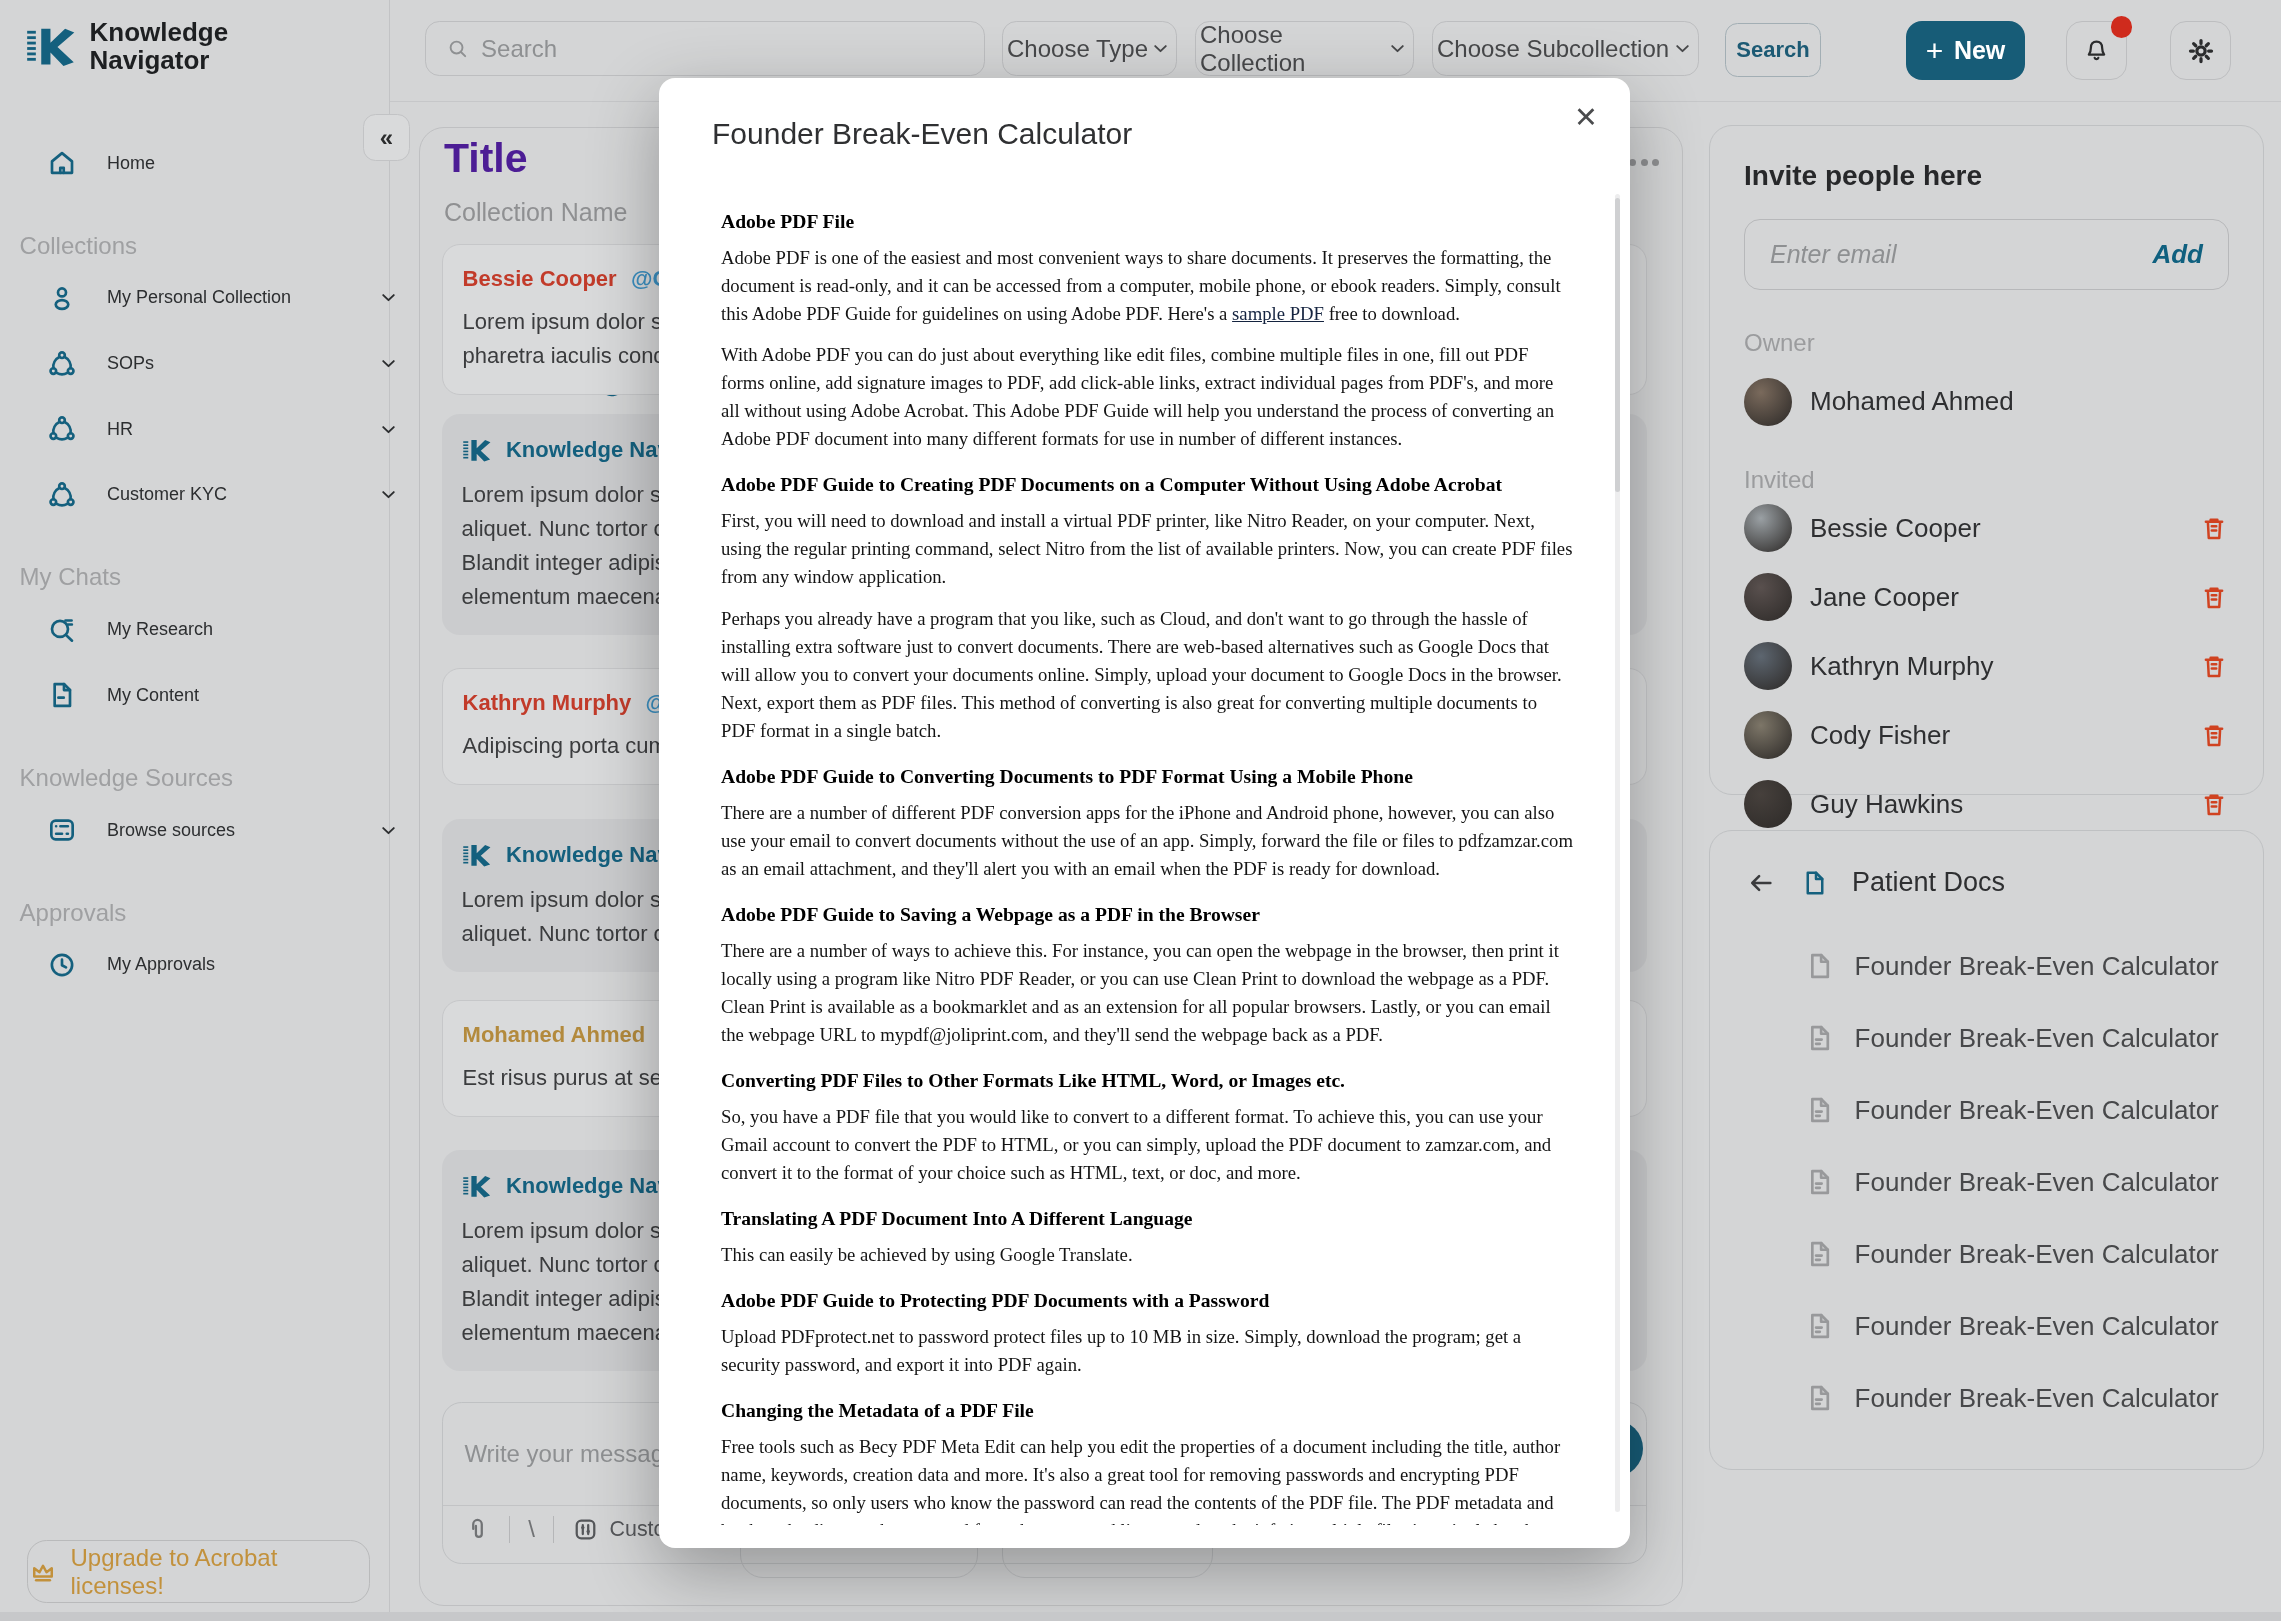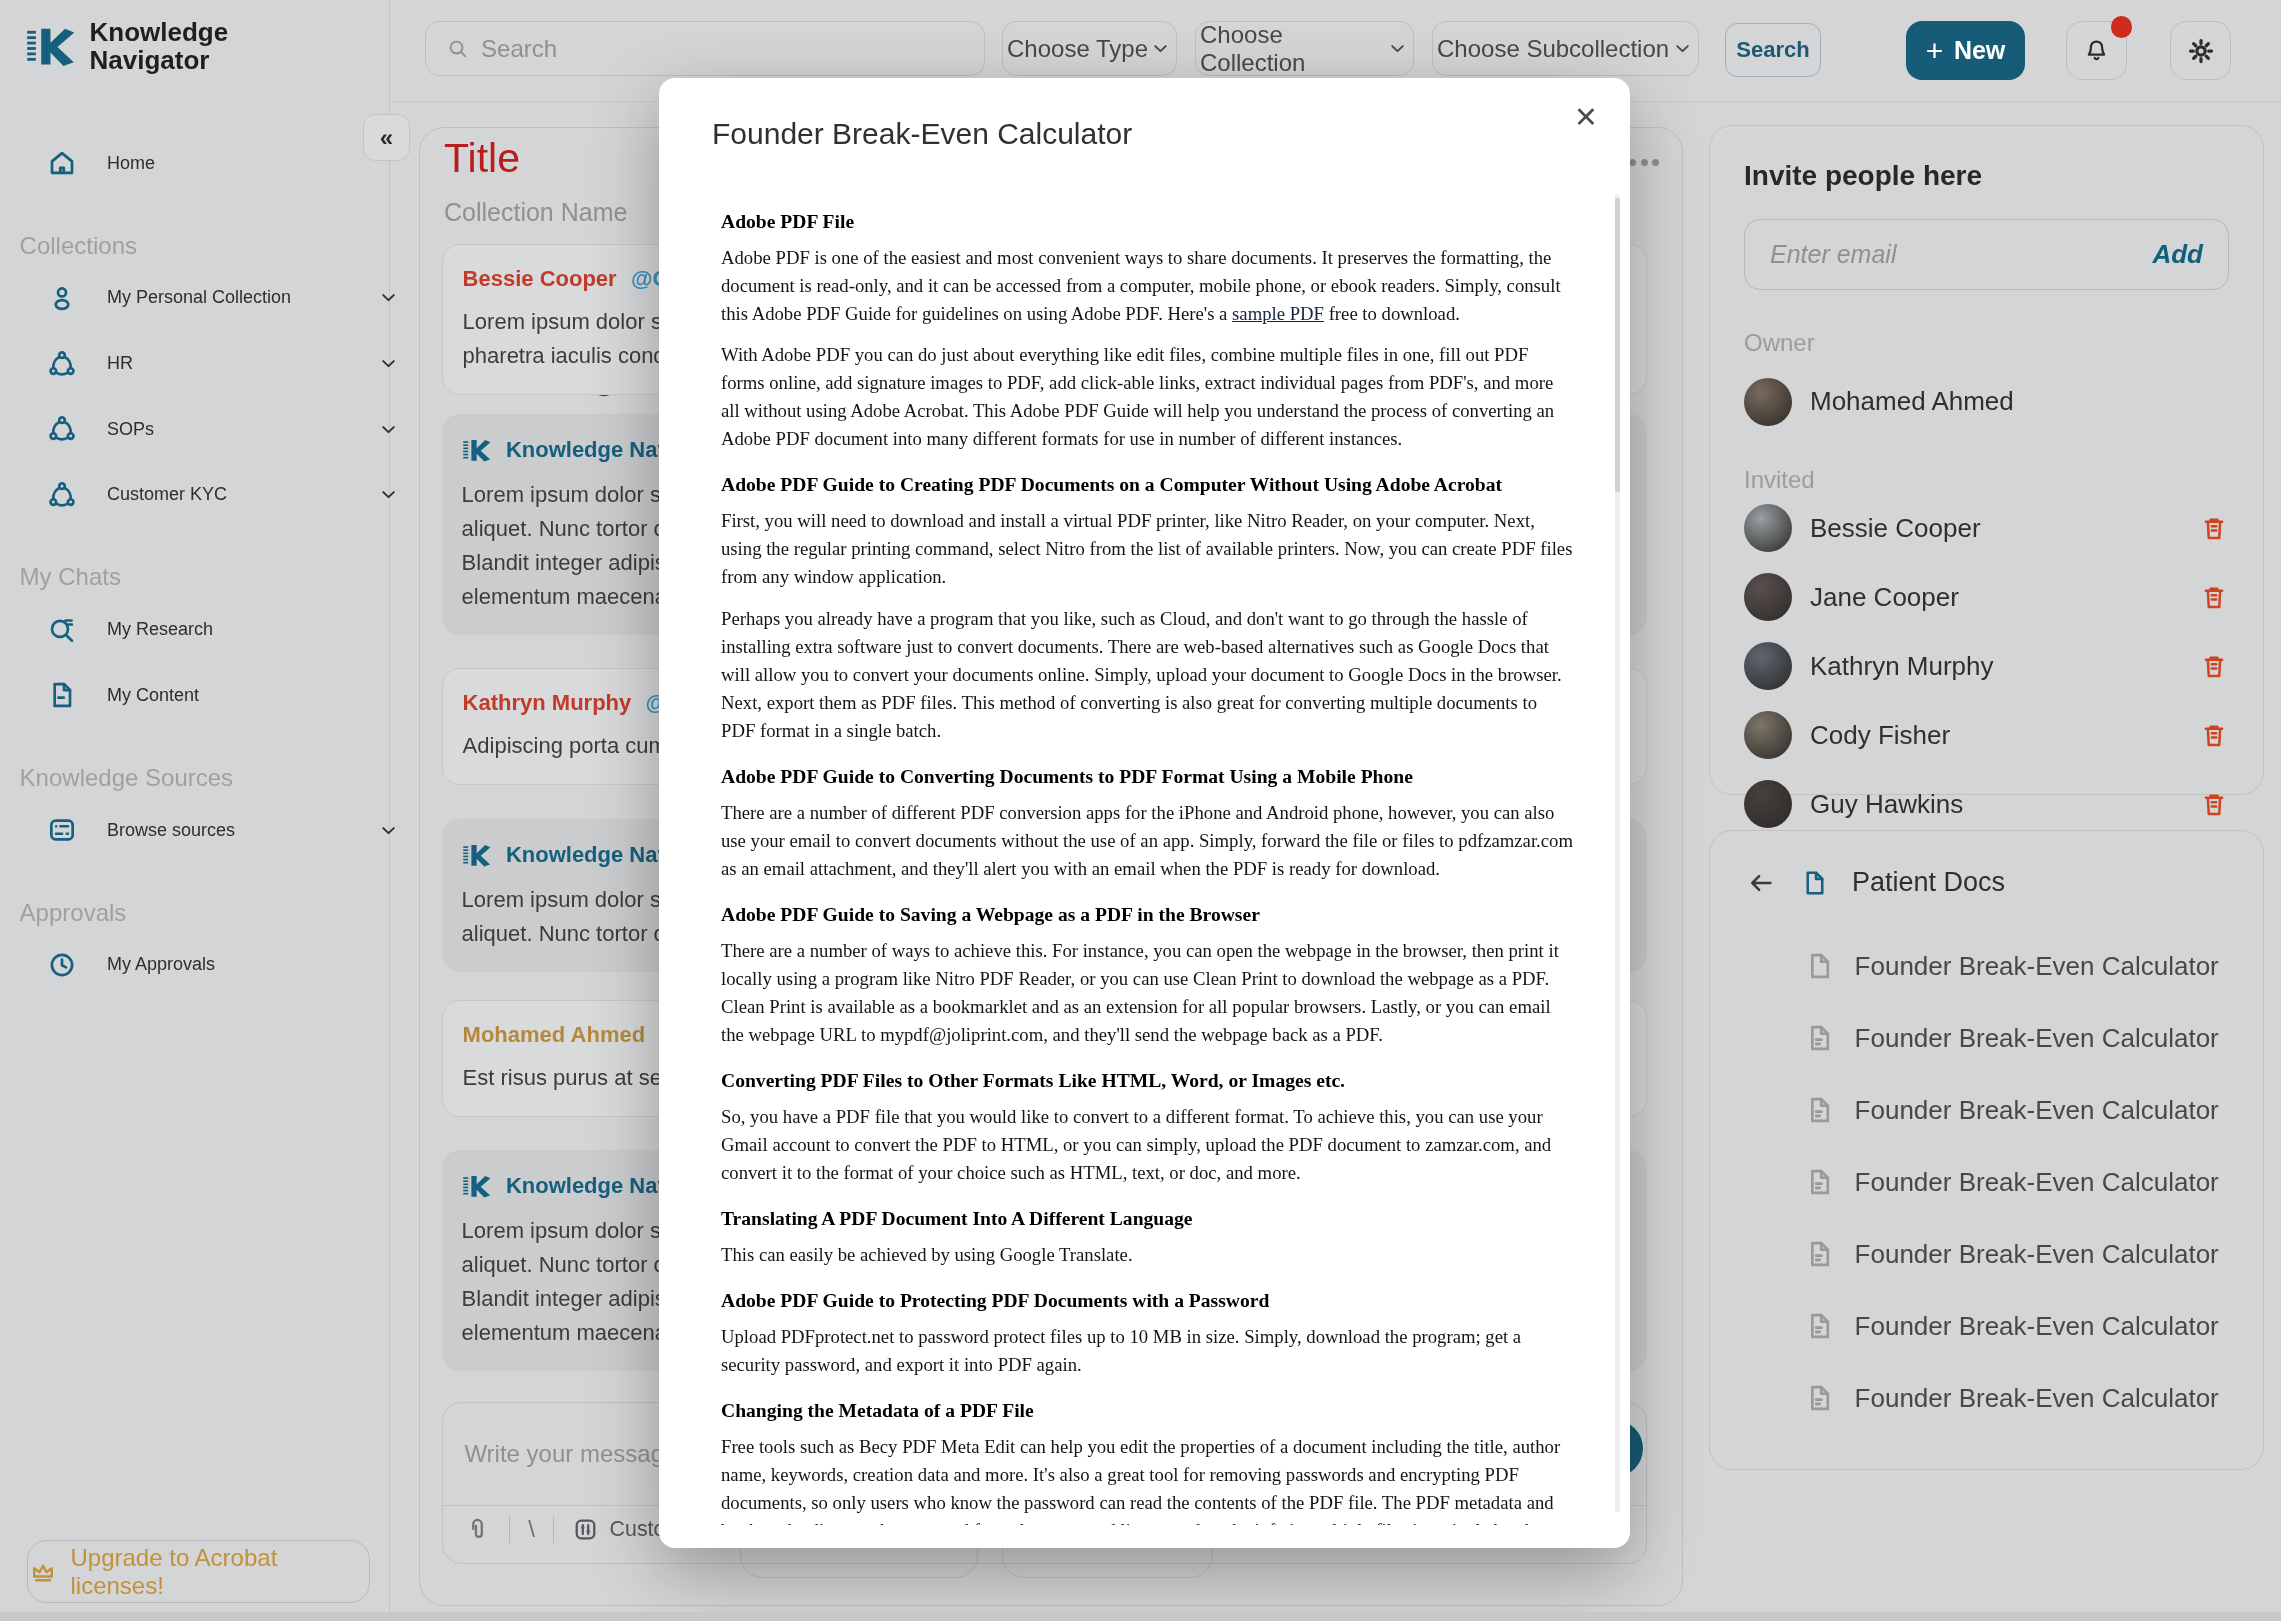--- a/index.html
+++ b/index.html
@@ -37,21 +37,21 @@
   .upgrade{position:absolute;left:27px;top:1540px;width:343px;height:63px;border:1.8px solid #b9babb;border-radius:19.6px;
       display:flex;align-items:center;justify-content:center;gap:12.5px;color:#c2913c;font-size:24px;box-sizing:border-box;}
   .upgrade .icon24{color:#c2913c;}
   
   .main-card{position:absolute;left:419px;top:127px;width:1262px;height:1477px;border:1.3px solid #bfc0c2;border-radius:25px;}
   .collapse{position:absolute;left:363px;top:114px;width:45px;height:45px;border:1.3px solid #c2c3c5;background:#d9dadb;
       border-radius:12.5px;display:flex;align-items:center;justify-content:center;font-size:24px;font-weight:700;color:#2b2c2d;z-index:3;}
   .dots{position:absolute;left:1629px;top:159px;display:flex;gap:4.5px;}
   .dots i{width:7.1px;height:7.1px;border-radius:50%;background:#8f9092;}
   .page-title{position:absolute;left:444px;top:135px;display:flex;align-items:flex-start;gap:21.4px;}
-  .page-title .t{font-size:41px;font-weight:400;color:#b91c1c;}
+  .page-title .t{font-size:41px;font-weight:700;color:#4c1d95;}
   .edit-wrap{margin-top:5.3px;color:#14607e;}
   .edit-wrap .ul{height:3.6px;background:#14607e;border-radius:1.8px;margin-top:1.8px;}
   .subtitle{position:absolute;left:444px;top:198px;font-size:25px;color:#8f9092;}
   .msg{position:absolute;left:442px;width:1205px;border-radius:18px;padding:21.4px 19.6px;box-sizing:border-box;overflow:hidden;}
   .msg.user{background:#d9dadb;border:1.3px solid #c6c7c9;}
   .msg.ai{background:#cbccce;}
   .msg .head{display:flex;align-items:center;gap:14.3px;font-size:22px;font-weight:700;white-space:nowrap;}
   .msg .head .suffix{font-weight:600;}
   .msg .body{margin-top:12.5px;font-size:22px;line-height:34px;color:#3b3c3e;white-space:nowrap;}
   .msg .klogo{width:30px;height:30px;color:#14607e;}
@@ -212,37 +212,37 @@
       </div>
       <div class="side-item side-row">
         <span class="sicon">
           <svg viewBox="0 0 24 24" fill="none" stroke="currentColor" stroke-width="2" stroke-linecap="round" stroke-linejoin="round">
             <circle cx="12" cy="5.4" r="2.1"></circle>
             <circle cx="5.5" cy="17.3" r="2.1"></circle>
             <circle cx="18.5" cy="17.3" r="2.1"></circle>
             <path d="M10 6.8 a8 8 0 0 0 -4.4 8.4 M14 6.8 a8 8 0 0 1 4.4 8.4 M8 18.6 a8 8 0 0 0 8 0"></path>
           </svg>
         </span>
-        <span class="lbl">HR</span>
+        <span class="lbl">SOPs</span>
         <span class="chev">
           <svg viewBox="0 0 24 24" fill="none" stroke="currentColor" stroke-width="2" stroke-linecap="round" stroke-linejoin="round">
             <path d="M6.5 9.5 L12 14.8 L17.5 9.5"></path>
           </svg>
         </span>
       </div>
       <div class="side-item side-row">
         <span class="sicon">
           <svg viewBox="0 0 24 24" fill="none" stroke="currentColor" stroke-width="2" stroke-linecap="round" stroke-linejoin="round">
             <circle cx="12" cy="5.4" r="2.1"></circle>
             <circle cx="5.5" cy="17.3" r="2.1"></circle>
             <circle cx="18.5" cy="17.3" r="2.1"></circle>
             <path d="M10 6.8 a8 8 0 0 0 -4.4 8.4 M14 6.8 a8 8 0 0 1 4.4 8.4 M8 18.6 a8 8 0 0 0 8 0"></path>
           </svg>
         </span>
-        <span class="lbl">SOPs</span>
+        <span class="lbl">HR</span>
         <span class="chev">
           <svg viewBox="0 0 24 24" fill="none" stroke="currentColor" stroke-width="2" stroke-linecap="round" stroke-linejoin="round">
             <path d="M6.5 9.5 L12 14.8 L17.5 9.5"></path>
           </svg>
         </span>
       </div>
       <div class="side-item side-row">
         <span class="sicon">
           <svg viewBox="0 0 24 24" fill="none" stroke="currentColor" stroke-width="2" stroke-linecap="round" stroke-linejoin="round">
             <circle cx="12" cy="5.4" r="2.1"></circle>

